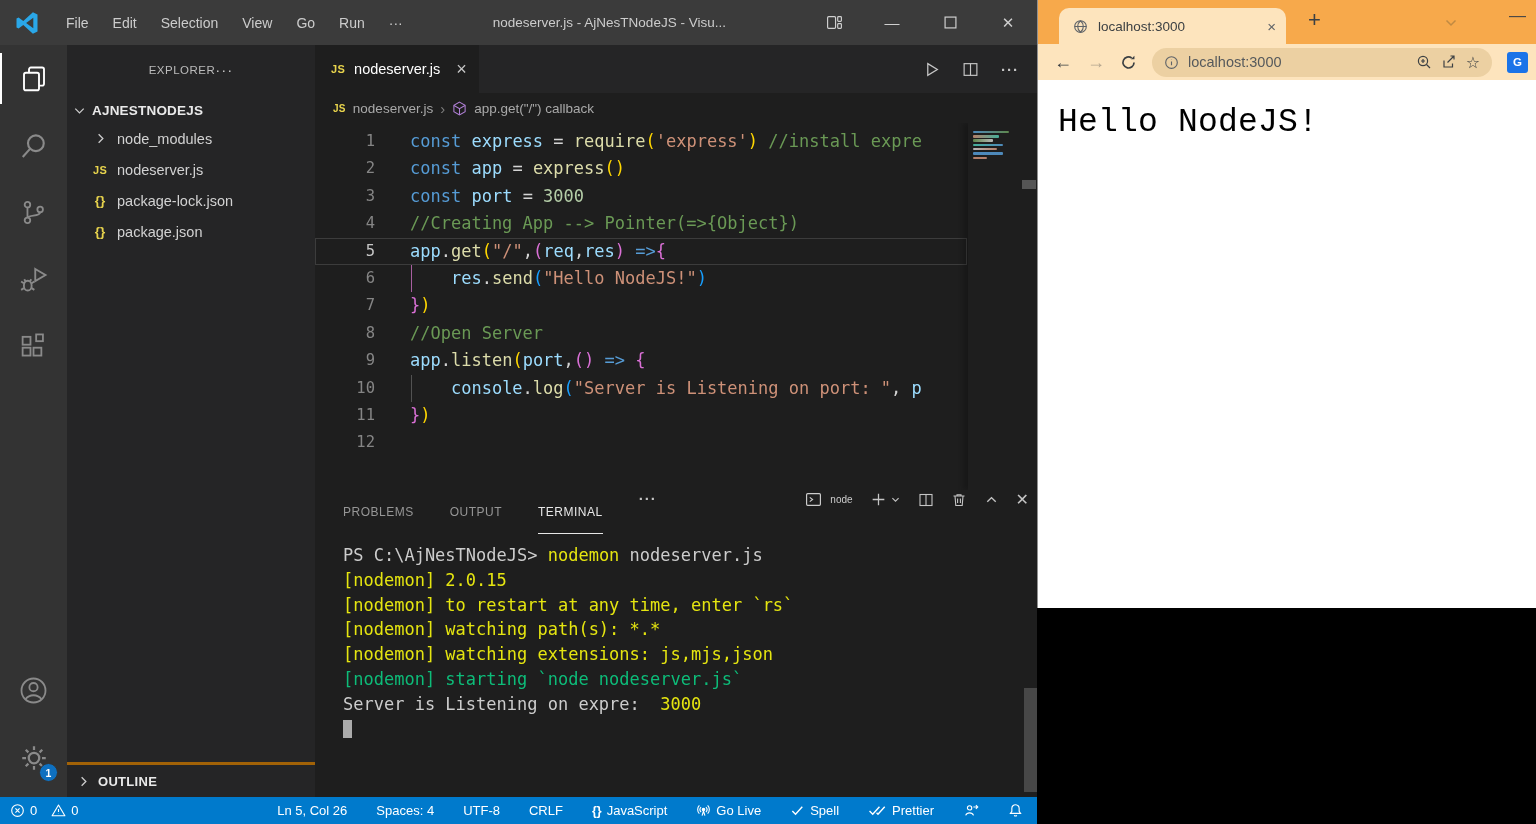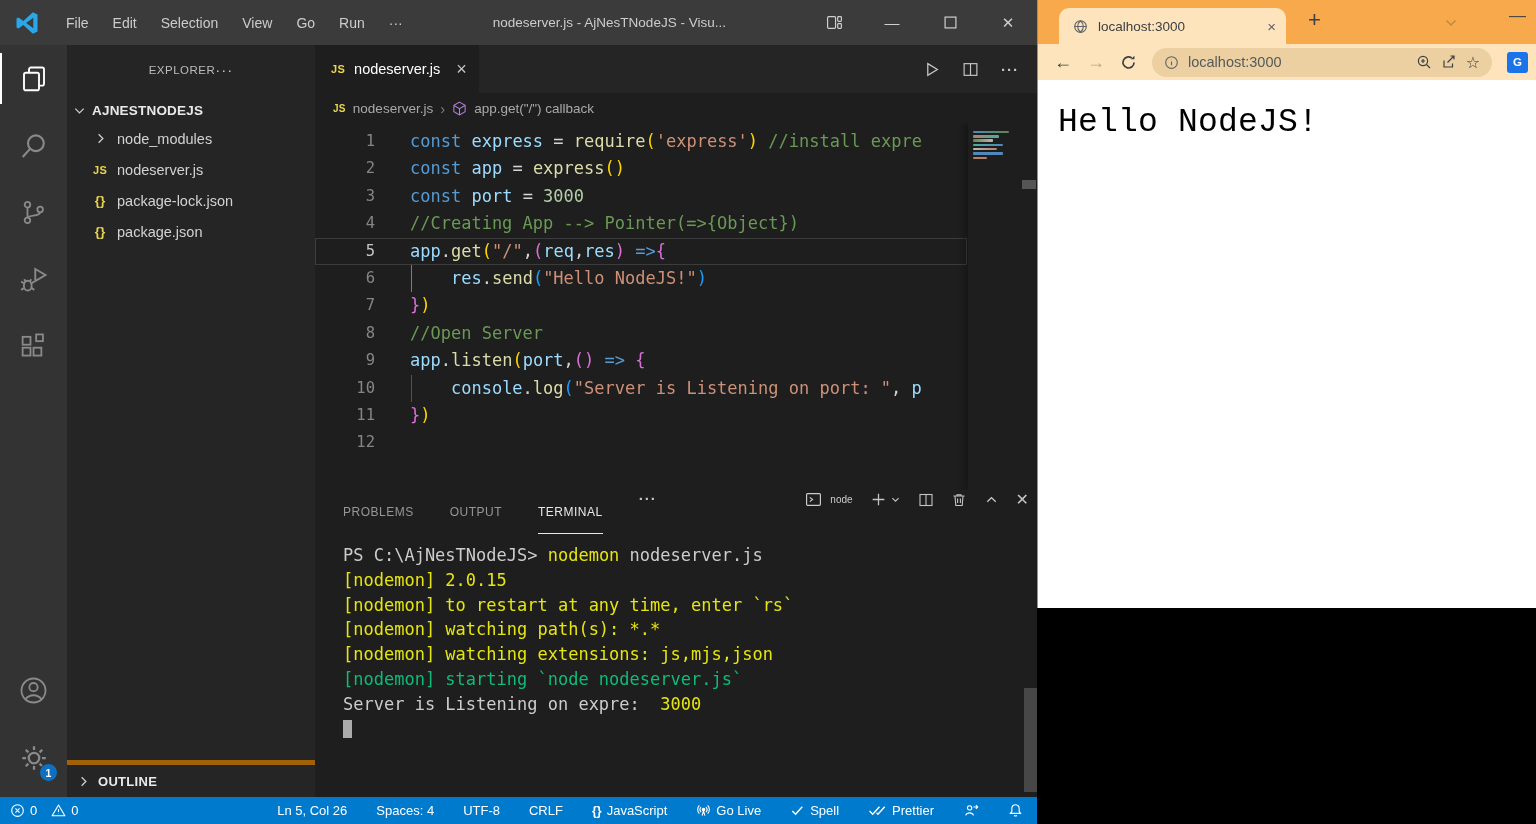--- a/index.html
+++ b/index.html
@@ -30,21 +30,21 @@
   
   .sidebar{width:248px;flex:0 0 248px;background:#252526;color:#CCCCCC;display:flex;flex-direction:column;}
   .sb-header{display:flex;justify-content:center;align-items:center;padding:16px 20px 8px 20px;font-size:11.5px;letter-spacing:.5px;color:#BBBBBB}
   .sb-more{color:#C5C5C5;font-size:15px;letter-spacing:1px}
   .sb-root{display:flex;align-items:center;gap:5px;font-weight:bold;font-size:13.5px;color:#E9E9E9;padding:5px 0 5px 5px;margin-top:12px;letter-spacing:.2px}
   .sb-item{display:flex;align-items:center;gap:8px;height:31px;padding-left:24px;font-size:14.5px;color:#D2D2D2}
   .sb-item .ic{width:18px;display:flex;justify-content:center}
   .js-badge{color:#E8D44D;font-weight:bold;font-size:11px;letter-spacing:.3px}
   .braces-badge{color:#E8D44D;font-weight:bold;font-size:13.5px}
   .chev{color:#CCCCCC}
-  .sb-outline{margin-top:auto;border-top:5px solid #a16207;display:flex;align-items:center;gap:7px;height:32px;padding-left:9px;
+  .sb-outline{margin-top:auto;border-top:3px solid #a16207;display:flex;align-items:center;gap:7px;height:32px;padding-left:9px;
               font-weight:bold;font-size:13px;color:#E9E9E9;letter-spacing:.3px}
 
   
   .editor-col{flex:1;display:flex;flex-direction:column;min-width:0;background:#1E1E1E}
   .tabbar{flex:0 0 48px;height:48px;background:#252526;display:flex;align-items:stretch}
   .tab{display:flex;align-items:center;gap:9px;background:#1E1E1E;color:#FFFFFF;padding:0 12px 0 16px;font-size:14.5px}
   .tab-close{color:#C5C5C5;font-size:18px;margin-left:7px;line-height:1}
   .editor-actions{margin-left:auto;display:flex;align-items:center;gap:22px;color:#C5C5C5;padding-right:18px}
   .dots{color:#C5C5C5;font-size:15px;letter-spacing:1px;font-weight:bold}
   .breadcrumb{flex:0 0 30px;height:30px;display:flex;align-items:center;gap:7px;padding-left:18px;font-size:13.5px;color:#A9A9A9}

